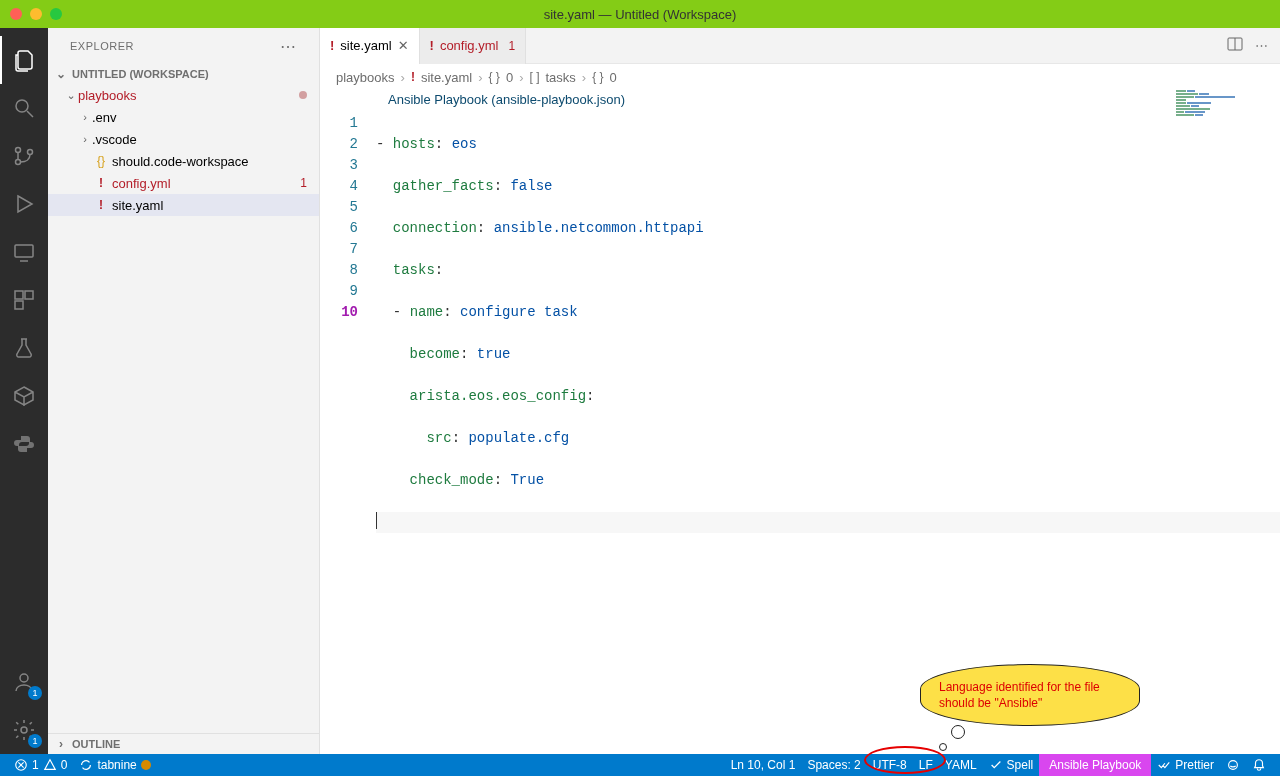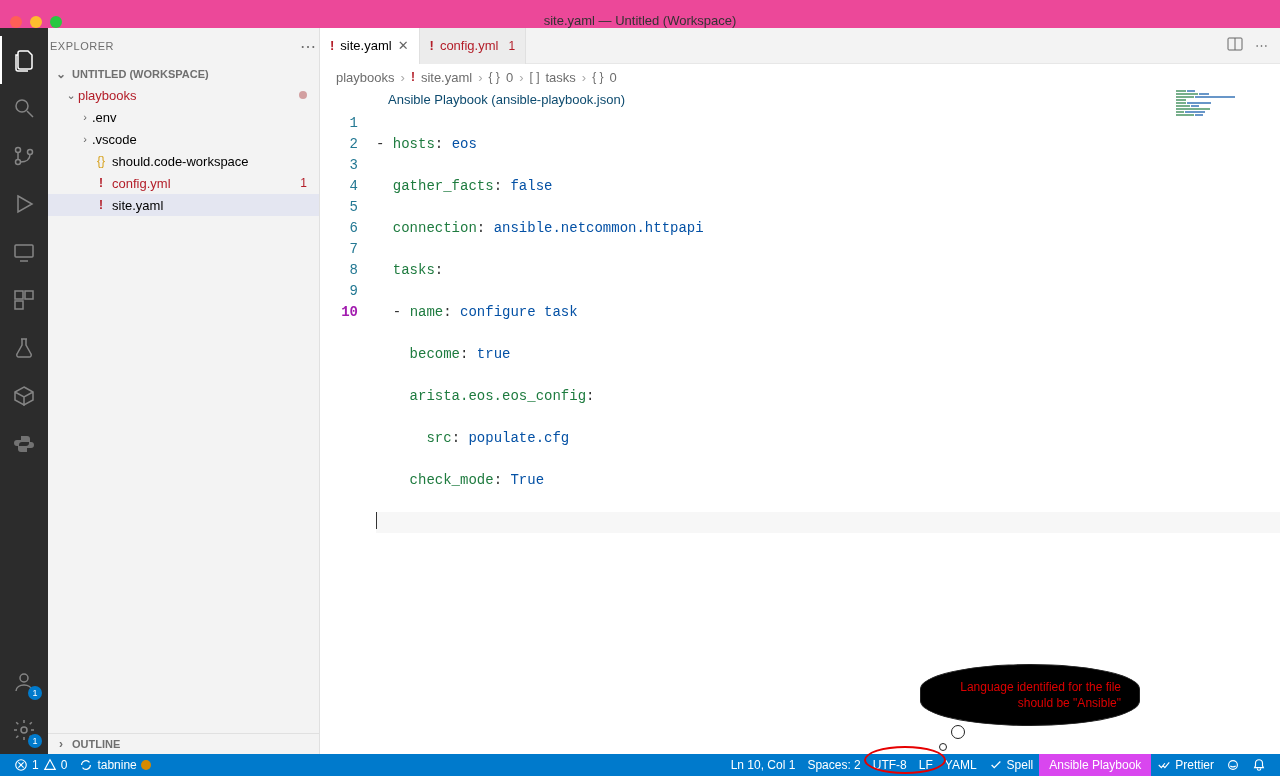--- a/index.html
+++ b/index.html
@@ -8,23 +8,23 @@
   font-size: 13px;
   width: 1280px;
   height: 776px;
   overflow: hidden;
   background: #fff;
   display: flex;
   flex-direction: column;
 }
 .titlebar {
   height: 28px;
-  background: #ec4899;
-  display: flex;
-  align-items: flex-end;
+  background: #84cc16;
+  display: flex;
+  align-items: center;
   position: relative;
 }
 .traffic-lights {
   display: flex;
   gap: 8px;
   padding-left: 10px;
 }
 .traffic-light {
   width: 12px; height: 12px; border-radius: 50%;
 }
@@ -96,21 +96,21 @@
   width: 272px;
   background: #f3f3f3;
   border-right: 1px solid #e0e0e0;
   display: flex;
   flex-direction: column;
 }
 .sidebar-header {
   height: 36px;
   display: flex;
   align-items: center;
-  padding: 0 2px;
+  padding: 0 22px;
   justify-content: space-between;
   color: #6f6f6f;
   font-size: 11px;
   letter-spacing: 0.5px;
 }
 .sidebar-header .dots { color: #6f6f6f; font-size: 16px; letter-spacing: 1px; cursor: pointer; }
 .section-header {
   display: flex;
   align-items: center;
   padding: 3px 6px;
@@ -256,25 +256,25 @@
 .minimap .a { background:#1e7b3f; display:inline-block; height:2px;}
 .minimap .b { background:#0451a5; display:inline-block; height:2px;}
 
 .annotation {
   position: absolute;
   bottom: 28px;
   right: 140px;
   width: 220px;
 }
 .speech-bubble {
-  background: #000000;
+  background: #fde047;
   border: 1.5px solid #222;
   border-radius: 50% / 40%;
   padding: 14px 18px;
-  text-align: right;
+  text-align: left;
   color: #d00;
   font-size: 12px;
   line-height: 1.35;
   position: relative;
 }
 .speech-tail {
   position: absolute;
   bottom: -14px;
   left: 30px;
   width: 14px; height: 14px;

